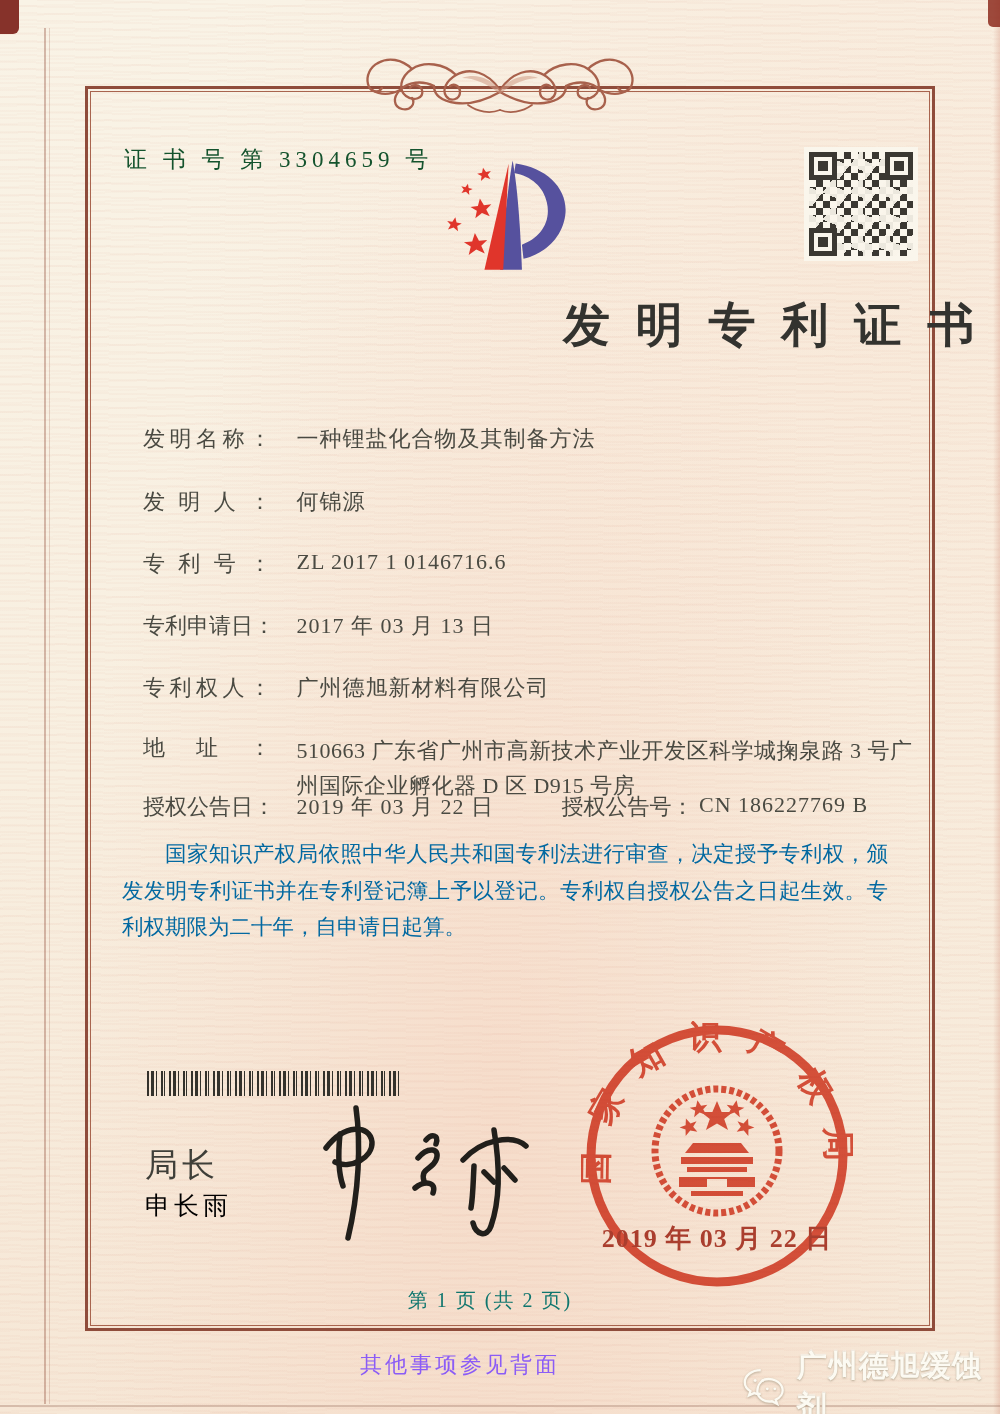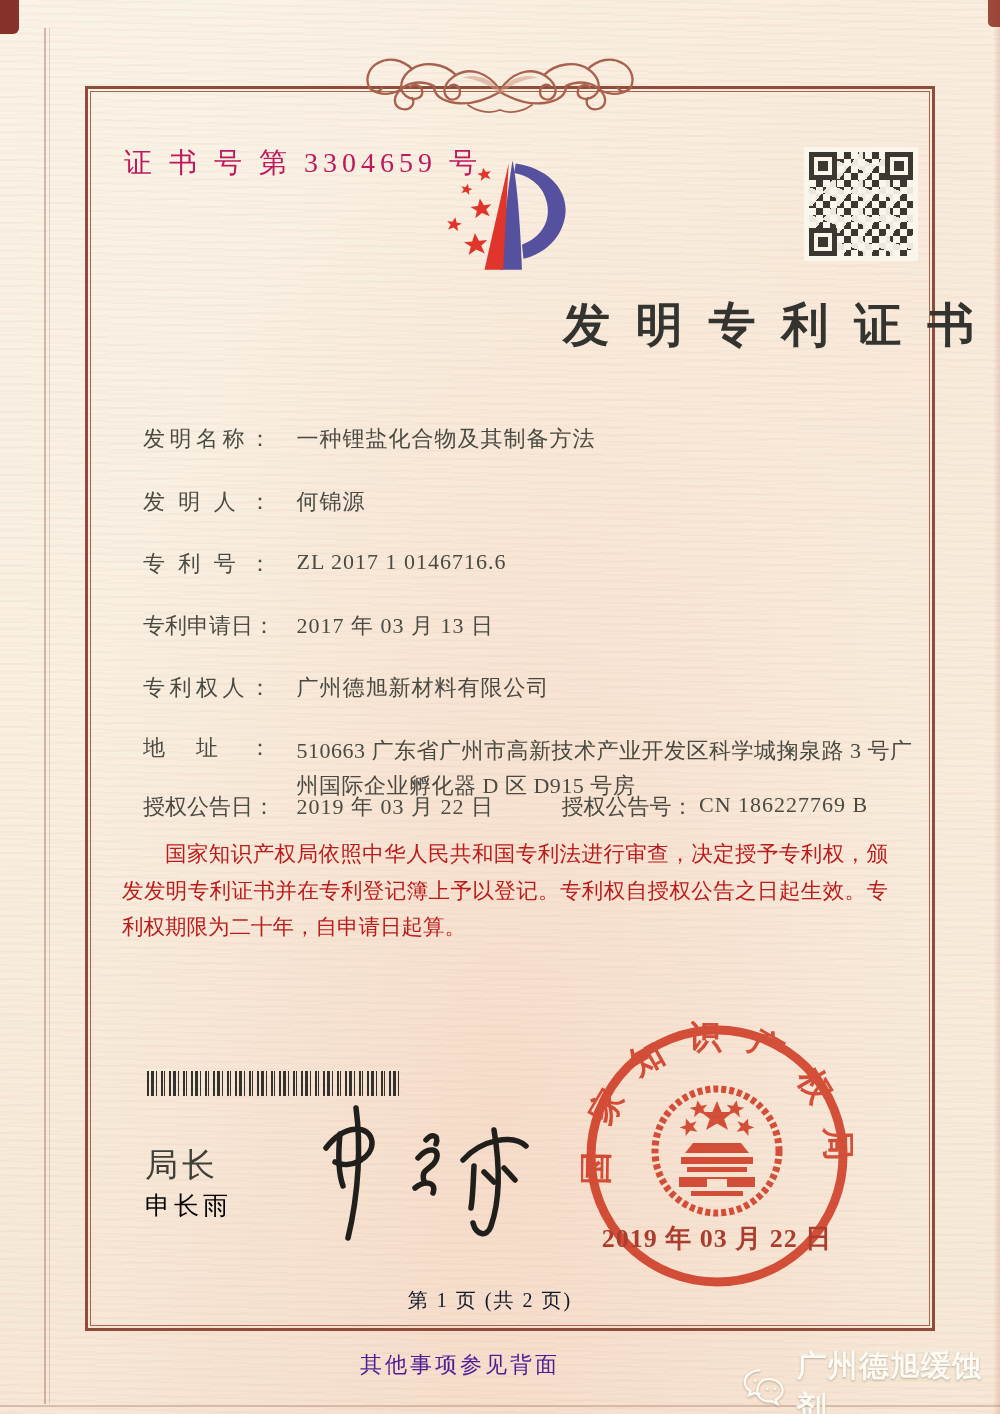--- a/index.html
+++ b/index.html
@@ -25,21 +25,21 @@
   .corner-mark{position:absolute;background:#7c221a;}
   .corner-tl{left:0;top:0;width:19px;height:34px;border-bottom-right-radius:6px;opacity:.92;}
   .corner-tr{right:0;top:0;width:12px;height:27px;border-bottom-left-radius:5px;opacity:.85;background:#8d2b1f;}
 
   
   .frame{position:absolute;left:85px;top:86px;right:65px;bottom:83px;border:3px solid #8f4c3b;}
   .frame::after{content:"";position:absolute;inset:2px;border:1px solid #a8644e;}
 
   .ornament{position:absolute;left:350px;top:50px;width:300px;height:74px;}
 
-  .cert-no{position:absolute;left:124px;top:144px;font-size:28px;letter-spacing:5px;color:#be185d;}
+  .cert-no{position:absolute;left:124px;top:144px;font-size:23px;letter-spacing:5px;color:#14532d;}
 
   .logo{position:absolute;left:433px;top:143px;width:156px;height:152px;}
   .qr{position:absolute;left:804px;top:147px;width:114px;height:114px;background:#faf6ec;}
   .qr-pattern{position:absolute;inset:5px;
     background-image:
       repeating-conic-gradient(from 37deg, rgba(249,245,234,0.93) 0% 21%, rgba(0,0,0,0) 0% 50%),
       repeating-conic-gradient(#3b3832 0% 25%, rgba(0,0,0,0) 0% 50%);
     background-size:27px 27px, 14px 14px;}
   .finder{position:absolute;width:18px;height:18px;border:5px solid #3b3832;background:#faf6ec;}
   .finder::after{content:"";position:absolute;left:4px;top:4px;width:10px;height:10px;background:#3b3832;}
@@ -52,39 +52,39 @@
   .flabel{display:inline-block;width:128px;text-align:justify;text-align-last:justify;vertical-align:top;font-family:Liberation Serif, serif;}
   .fvalue{display:inline-block;margin-left:20px;vertical-align:top;letter-spacing:1px;}
   .fvalue.wrap{white-space:normal;width:616px;line-height:35px;letter-spacing:0.5px;}
   .row-name{top:424px;} .row-inventor{top:487px;} .row-patno{top:549px;}
   .row-filing{top:611px;} .row-patentee{top:673px;} .row-address{top:733px;}
   .row-grant{top:792px;}
   .grant2{margin-left:62px;}
   .grant2 .flabel{width:112px;}
 
   .paragraphs{position:absolute;left:122px;top:836px;width:766px;
-    font-size:21.5px;line-height:36.5px;text-align:justify;color:#b91c1c;}
+    font-size:21.5px;line-height:36.5px;text-align:justify;color:#0369a1;}
   .paragraphs p{margin:0;text-indent:2em;}
 
   .barcode{position:absolute;left:147px;top:1071px;width:256px;height:25px;
     background:repeating-linear-gradient(90deg,
       #34322c 0 2px, rgba(0,0,0,0) 2px 4px,
       #34322c 4px 7px, rgba(0,0,0,0) 7px 9px,
       #34322c 9px 10px, rgba(0,0,0,0) 10px 14px,
       #34322c 14px 16px, rgba(0,0,0,0) 16px 17px,
       #34322c 17px 18px, rgba(0,0,0,0) 18px 22px);}
 
   .director-title{position:absolute;left:145px;top:1143px;font-size:33px;letter-spacing:4px;color:#3f3f39;}
   .director-name{position:absolute;left:145px;top:1189px;font-size:25px;letter-spacing:4px;color:#000000;}
   .signature{position:absolute;left:298px;top:1096px;width:250px;height:156px;}
 
   .seal{position:absolute;left:581px;top:1021px;width:272px;height:272px;opacity:.93;mix-blend-mode:multiply;}
 
-  .page-number{position:absolute;left:0;right:20px;top:1287px;text-align:center;font-size:20px;letter-spacing:2px;color:#0f172a;}
-  .back-note{position:absolute;left:0;right:80px;top:1350px;text-align:center;font-size:22px;letter-spacing:3px;color:#4c1d95;}
+  .page-number{position:absolute;left:0;right:20px;top:1287px;text-align:center;font-size:20px;letter-spacing:2px;color:#0f766e;}
+  .back-note{position:absolute;left:0;right:80px;top:1350px;text-align:center;font-size:22px;letter-spacing:3px;color:#8b5cf6;}
 
   .watermark{position:absolute;left:742px;top:1346px;display:flex;align-items:center;gap:6px;}
   .wm-text{font-size:30px;font-weight:700;letter-spacing:1px;color:#fcfaf2;
     text-shadow:0 0 1px #c7baa2, 0 1px 2px rgba(140,128,105,0.55), 0 -1px 1px rgba(255,255,255,0.8);}
 </style>
 </head>
 <body>
 
 <div class="texture"></div>
 <div class="right-edge-shade"></div>

